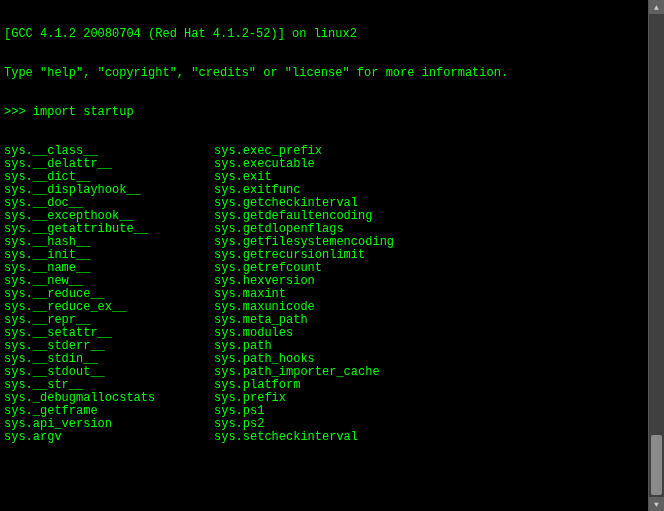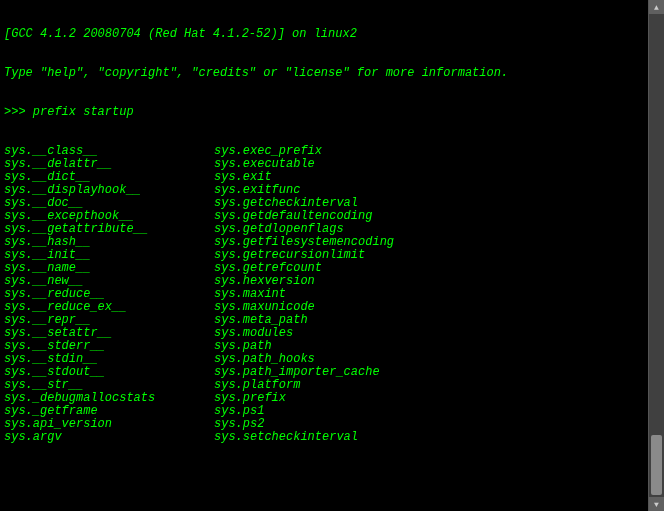--- a/index.html
+++ b/index.html
@@ -15,21 +15,20 @@
   }
   .terminal {
     position: relative;
     width: 631px;
     height: 511px;
     background: #000;
     color: #00ff00;
     padding: 2px 4px;
     box-sizing: border-box;
     white-space: pre;
-    font-style: italic;
   }
   .line { display: block; height: 13px; }
   .cols { display: flex; align-items: center; }
   .col1 { width: 210px; min-width:210px; }
   .col2 { flex: 1; }
   .prompt { display:inline; }
   
   .scrollbar {
     position: absolute;
     right: 0;
@@ -76,21 +75,21 @@
     height: 511px;
   }
 </style>
 </head>
 <body>
 
 <div class="wrap">
 <div class="terminal">
   <span class="line">[GCC 4.1.2 20080704 (Red Hat 4.1.2-52)] on linux2</span>
   <span class="line">Type "help", "copyright", "credits" or "license" for more information.</span>
-  <span class="line"><span class="prompt">&gt;&gt;&gt;</span> <span>prefix startup</span></span>
+  <span class="line"><span class="prompt">&gt;&gt;&gt;</span> <span>import startup</span></span>
   <div id="completion-list"><span class="line cols"><span class="col1">sys.__class__</span><span class="col2">sys.exec_prefix</span></span><span class="line cols"><span class="col1">sys.__delattr__</span><span class="col2">sys.executable</span></span><span class="line cols"><span class="col1">sys.__dict__</span><span class="col2">sys.exit</span></span><span class="line cols"><span class="col1">sys.__displayhook__</span><span class="col2">sys.exitfunc</span></span><span class="line cols"><span class="col1">sys.__doc__</span><span class="col2">sys.getcheckinterval</span></span><span class="line cols"><span class="col1">sys.__excepthook__</span><span class="col2">sys.getdefaultencoding</span></span><span class="line cols"><span class="col1">sys.__getattribute__</span><span class="col2">sys.getdlopenflags</span></span><span class="line cols"><span class="col1">sys.__hash__</span><span class="col2">sys.getfilesystemencoding</span></span><span class="line cols"><span class="col1">sys.__init__</span><span class="col2">sys.getrecursionlimit</span></span><span class="line cols"><span class="col1">sys.__name__</span><span class="col2">sys.getrefcount</span></span><span class="line cols"><span class="col1">sys.__new__</span><span class="col2">sys.hexversion</span></span><span class="line cols"><span class="col1">sys.__reduce__</span><span class="col2">sys.maxint</span></span><span class="line cols"><span class="col1">sys.__reduce_ex__</span><span class="col2">sys.maxunicode</span></span><span class="line cols"><span class="col1">sys.__repr__</span><span class="col2">sys.meta_path</span></span><span class="line cols"><span class="col1">sys.__setattr__</span><span class="col2">sys.modules</span></span><span class="line cols"><span class="col1">sys.__stderr__</span><span class="col2">sys.path</span></span><span class="line cols"><span class="col1">sys.__stdin__</span><span class="col2">sys.path_hooks</span></span><span class="line cols"><span class="col1">sys.__stdout__</span><span class="col2">sys.path_importer_cache</span></span><span class="line cols"><span class="col1">sys.__str__</span><span class="col2">sys.platform</span></span><span class="line cols"><span class="col1">sys._debugmallocstats</span><span class="col2">sys.prefix</span></span><span class="line cols"><span class="col1">sys._getframe</span><span class="col2">sys.ps1</span></span><span class="line cols"><span class="col1">sys.api_version</span><span class="col2">sys.ps2</span></span><span class="line cols"><span class="col1">sys.argv</span><span class="col2">sys.setcheckinterval</span></span></div>
   
 </div>
 <div class="scrollbar">
   <div class="scroll-arrow up">▲</div>
   <div class="scroll-track">
     <div class="scroll-thumb"></div>
   </div>
   <div class="scroll-arrow down">▼</div>
 </div>

